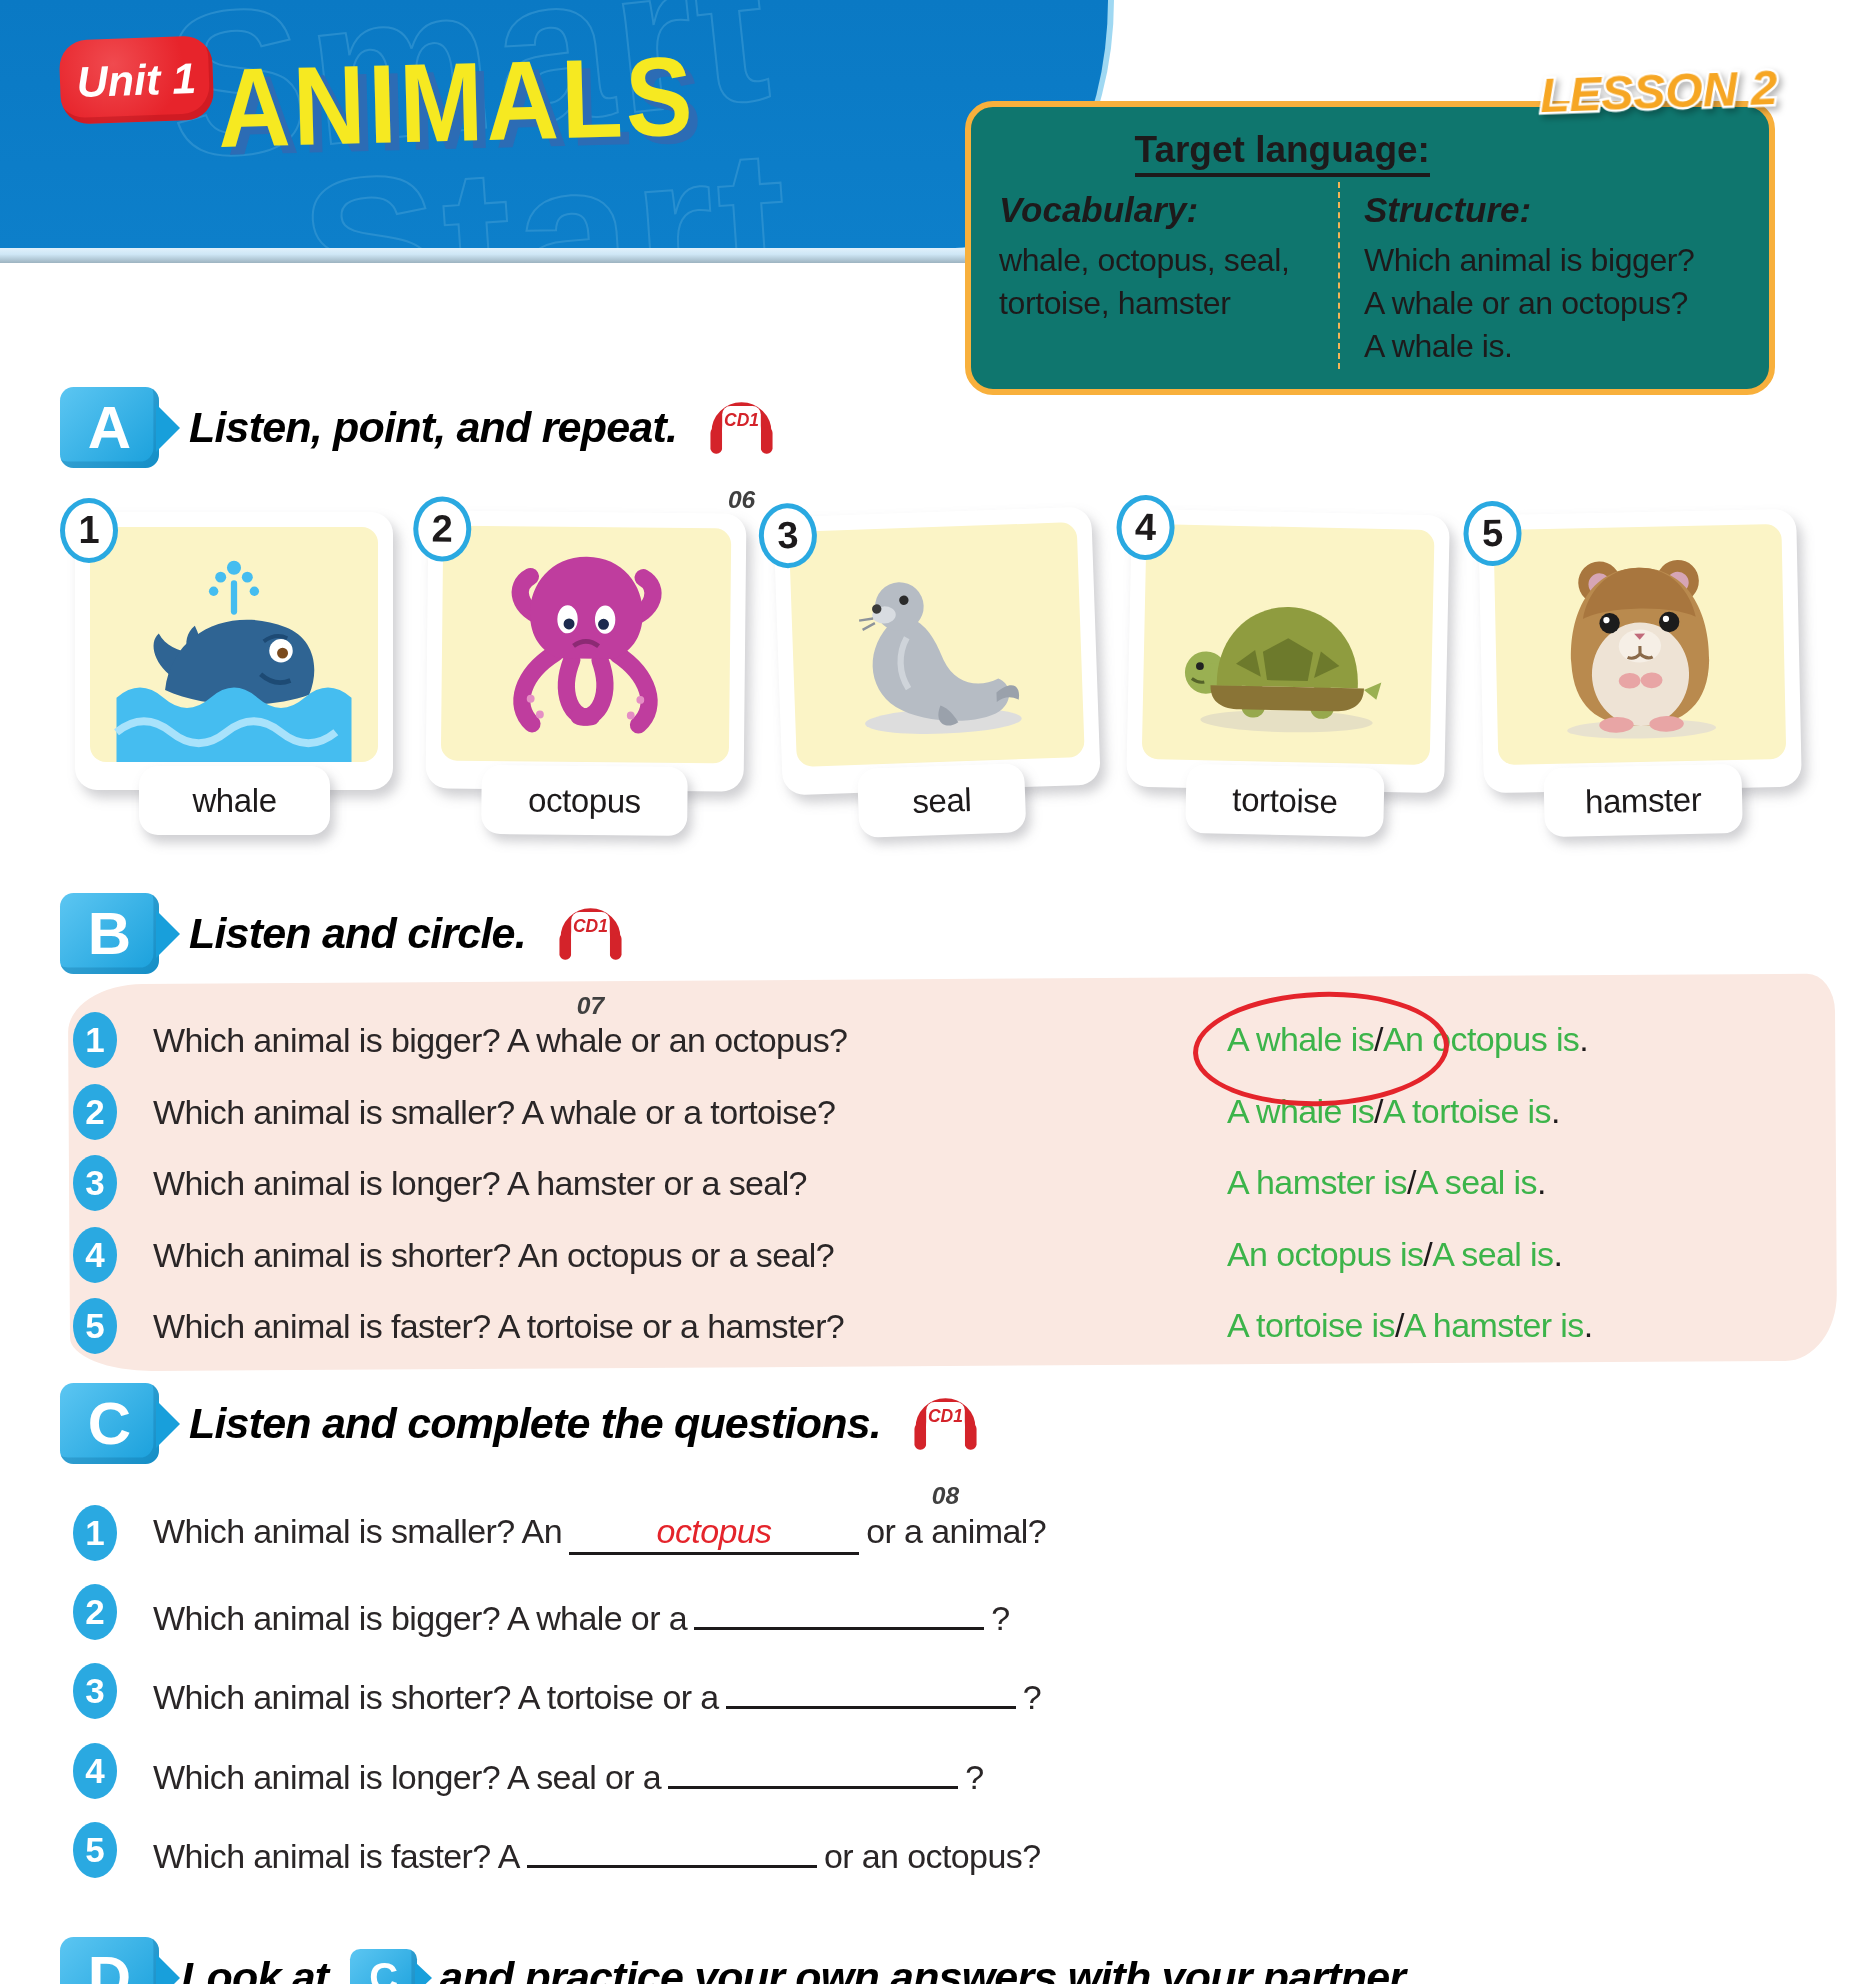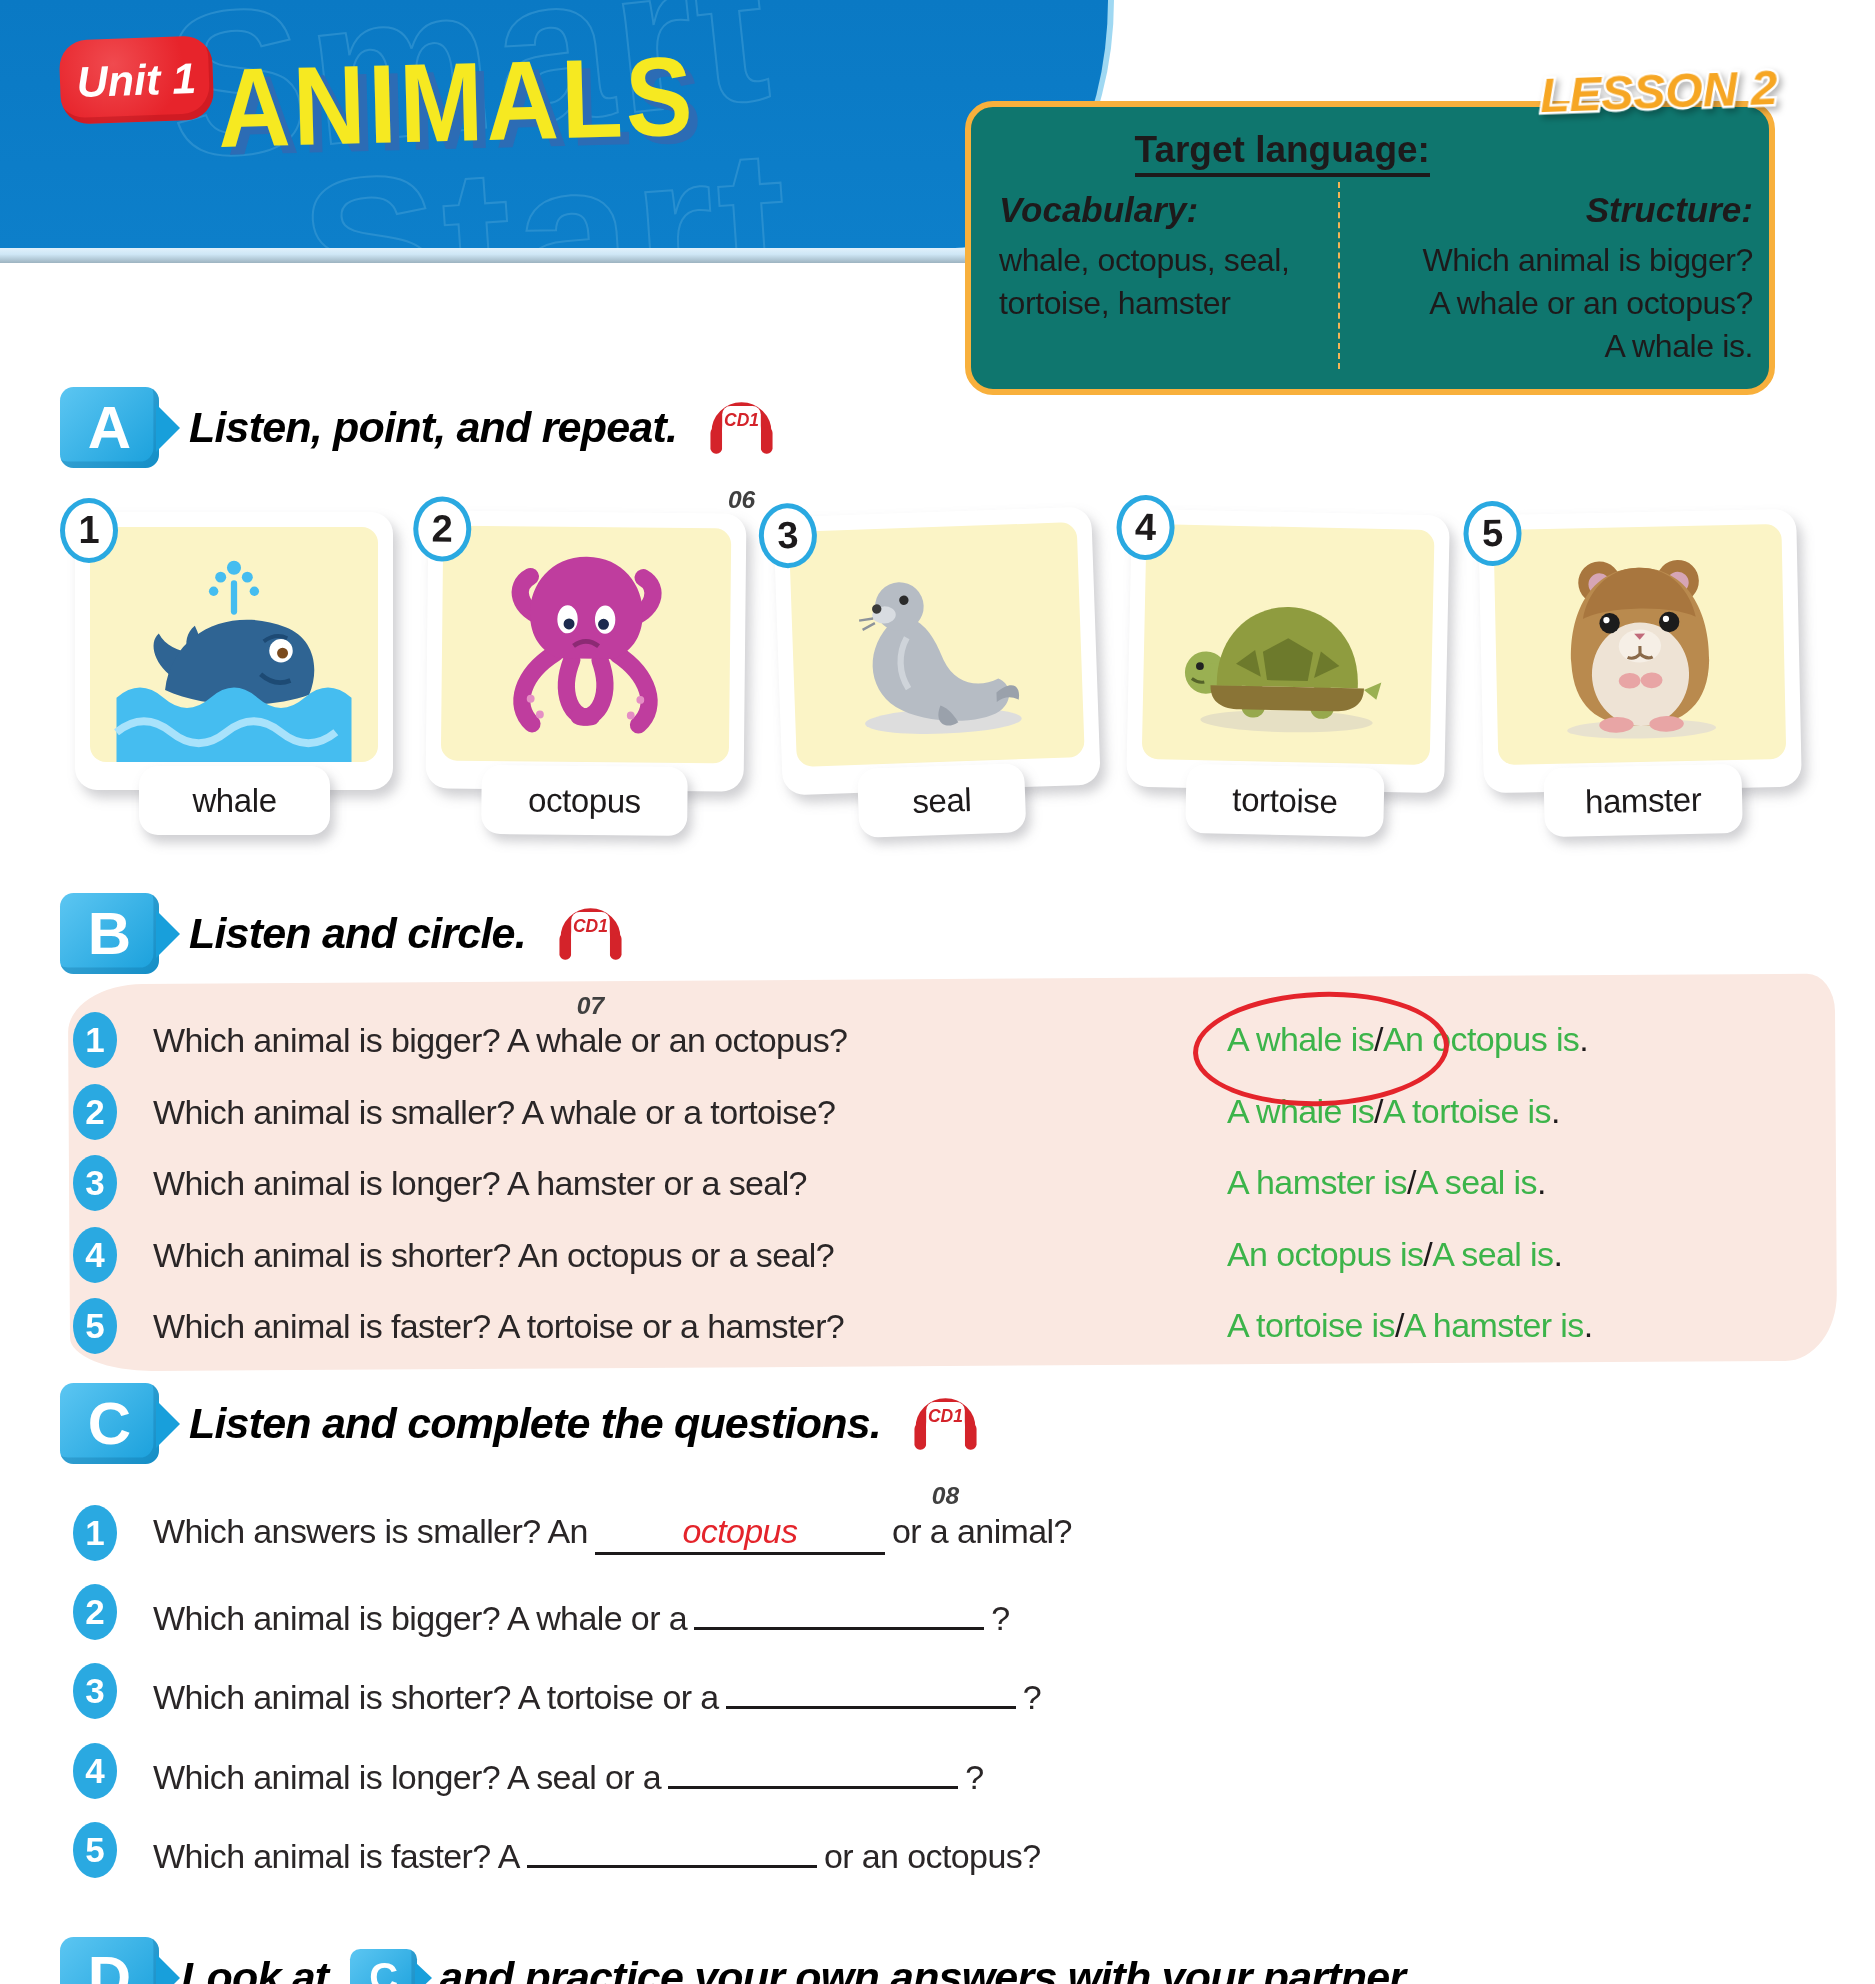--- a/index.html
+++ b/index.html
@@ -58,21 +58,21 @@
     font-size:37px;font-weight:bold;color:#1d1a1b;
   }
   .tl-title span{border-bottom:4px solid #1d1a1b;padding-bottom:3.2px;}
   .tl-divider{
     position:absolute;left:367px;top:75px;height:187px;width:0;
     border-left:2.8px dashed #f3b455;
   }
   .tl-col-label{font-size:35px;font-weight:bold;font-style:italic;color:#1d1a1b;margin-bottom:8.7px;}
   .tl-col-text{font-size:32px;line-height:1.35;color:#1d1a1b;letter-spacing:-0.4px;}
   .tl-left{position:absolute;left:28px;top:83px;width:329px;}
-  .tl-right{position:absolute;left:393px;top:83px;width:389px;text-align:right;}
+  .tl-right{position:absolute;left:393px;top:83px;width:389px;}
 
   
   .badge{
     width:99px;height:81px;background:linear-gradient(135deg,#5cc6f2,#189fdb);
     border-radius:13.5px;display:flex;align-items:center;justify-content:center;
     color:#fff;font-weight:bold;font-size:60px;position:relative;
     box-shadow:inset -5.6px -6.4px 0 rgba(8,90,140,.25);flex:0 0 auto;
   }
   .badge::after{
     content:'';position:absolute;right:-20.6px;top:50%;transform:translateY(-50%);
@@ -374,21 +374,21 @@
       <rect x="78" y="55" width="17" height="38" rx="8" fill="#d4232a"></rect>
       <rect x="22" y="24" width="56" height="74" rx="12" fill="#ffffff"></rect>
     </svg>
     <span class="t1">CD1</span>
     <span class="t2">08</span>
   </span>
 </div>
 
 <div class="qrow" style="left:73px;top:1505px;">
   <div class="numB">1</div>
-  <div class="qtext"><span>Which answers is smaller? An</span><span class="blank"><span class="fill">octopus</span></span><span>or a animal?</span></div>
+  <div class="qtext"><span>Which animal is smaller? An</span><span class="blank"><span class="fill">octopus</span></span><span>or a animal?</span></div>
 </div>
 
 <div class="qrow" style="left:73px;top:1584px;">
   <div class="numB">2</div>
   <div class="qtext"><span>Which animal is bigger? A whale or a</span><span class="blank"><span class="fill"></span></span><span>?</span></div>
 </div>
 
 <div class="qrow" style="left:73px;top:1663px;">
   <div class="numB">3</div>
   <div class="qtext"><span>Which animal is shorter? A tortoise or a</span><span class="blank"><span class="fill"></span></span><span>?</span></div>

